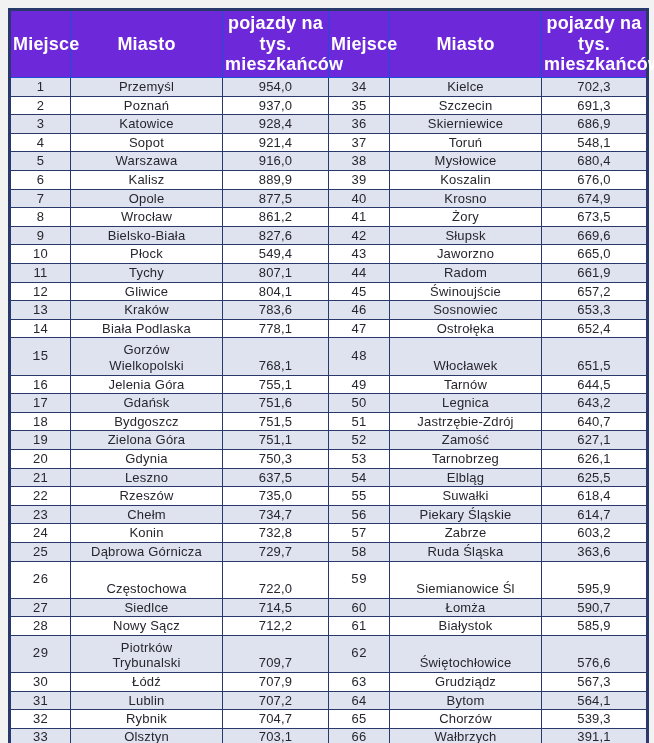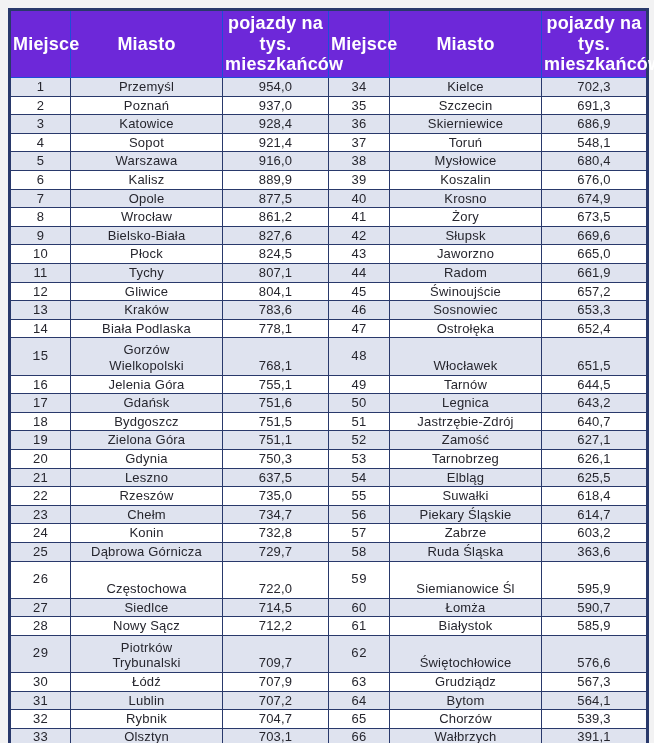--- a/index.html
+++ b/index.html
@@ -159,21 +159,21 @@
       <td class="rank"><span class="cell-span">9</span></td>
       <td class="city"><span class="cell-span city-span">Bielsko-Biała</span></td>
       <td class="val"><span class="cell-span">827,6</span></td>
       <td class="rank"><span class="cell-span">42</span></td>
       <td class="city"><span class="cell-span city-span">Słupsk</span></td>
       <td class="val"><span class="cell-span">669,6</span></td>
     </tr>
         <tr>
       <td class="rank"><span class="cell-span">10</span></td>
       <td class="city"><span class="cell-span city-span">Płock</span></td>
-      <td class="val"><span class="cell-span">824,5</span></td>
+      <td class="val"><span class="cell-span">549,4</span></td>
       <td class="rank"><span class="cell-span">43</span></td>
       <td class="city"><span class="cell-span city-span">Jaworzno</span></td>
       <td class="val"><span class="cell-span">665,0</span></td>
     </tr>
         <tr>
       <td class="rank"><span class="cell-span">11</span></td>
       <td class="city"><span class="cell-span city-span">Tychy</span></td>
       <td class="val"><span class="cell-span">807,1</span></td>
       <td class="rank"><span class="cell-span">44</span></td>
       <td class="city"><span class="cell-span city-span">Radom</span></td>

